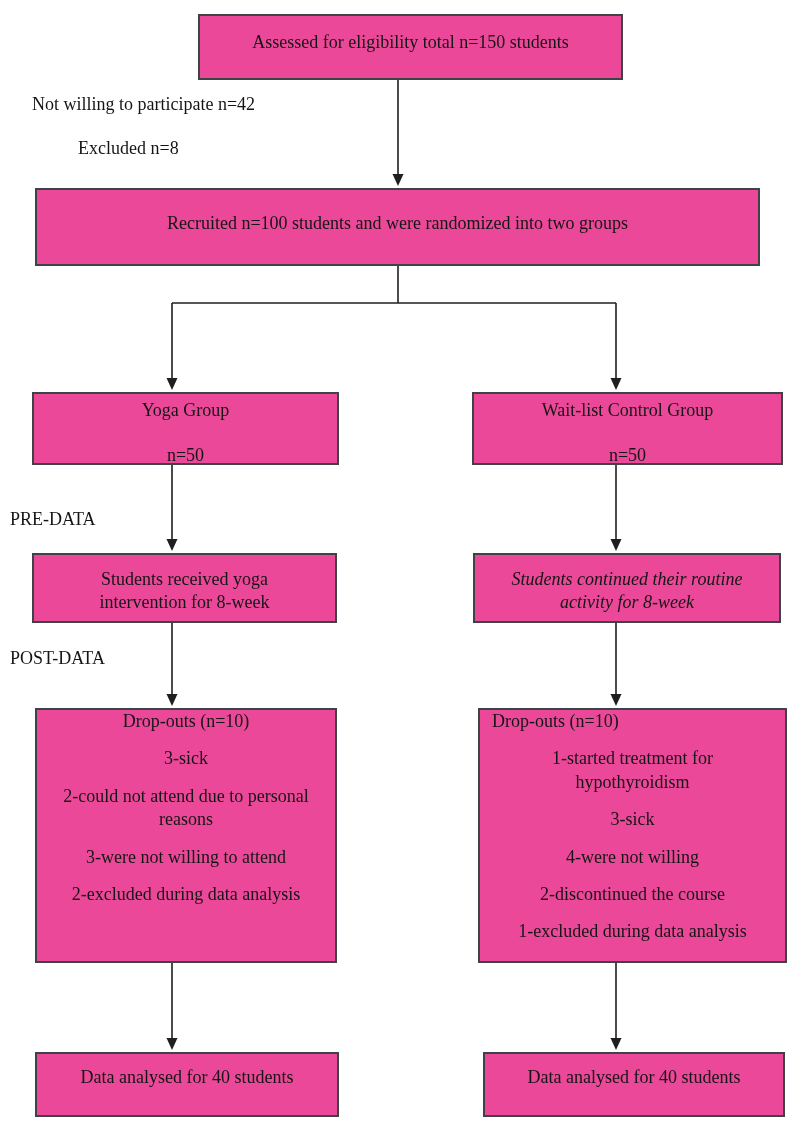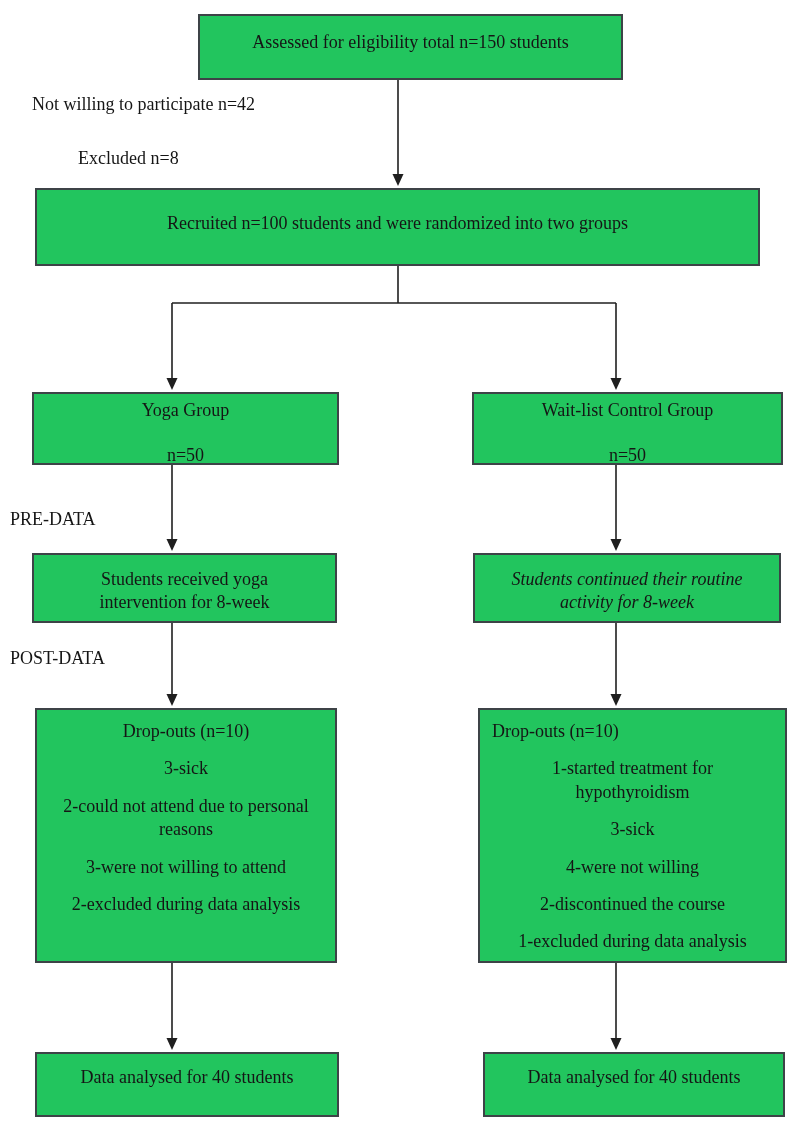--- a/index.html
+++ b/index.html
@@ -13,21 +13,21 @@
     overflow: hidden;
   }
   .connectors {
     position: absolute;
     left: 0; top: 0;
     pointer-events: none;
   }
   .box {
     position: absolute;
     border: 2px solid #3d4347;
-    background: #22c55e;
+    background: #ec4899;
     box-sizing: border-box;
     font-size: 18px;
     line-height: 1.3;
     text-align: center;
   }
   .label {
     position: absolute;
     font-size: 18px;
     line-height: 1.2;
     white-space: nowrap;
@@ -36,36 +36,36 @@
   .box-assessed   { left: 198px; top: 14px;  width: 425px; height: 66px; padding-top: 15px; }
   .box-recruited  { left: 35px;  top: 188px; width: 725px; height: 78px; padding-top: 22px; }
   .box-group      { top: 392px; height: 73px; padding-top: 5px;
                     display: flex; flex-direction: column; align-items: center; gap: 22px; }
   .box-yoga-group    { left: 32px;  width: 307px; }
   .box-control-group { left: 472px; width: 311px; }
   .box-intervention  { top: 553px; height: 70px; padding-top: 13px;
                        display: flex; flex-direction: column; align-items: center; }
   .box-yoga-intervention    { left: 32px;  width: 305px; }
   .box-control-intervention { left: 473px; width: 308px; font-style: italic; }
-  .box-dropouts { top: 708px; height: 255px; padding-top: 10px;
+  .box-dropouts { top: 708px; height: 255px; 
                   display: flex; flex-direction: column; align-items: center; gap: 14px; }
   .box-yoga-dropouts    { left: 35px;  width: 302px; }
   .box-control-dropouts { left: 478px; width: 309px; }
   .box-control-dropouts .dropouts-heading { align-self: flex-start; padding-left: 12px; }
   .box-analysed { top: 1052px; height: 65px; padding-top: 12px; }
   .box-yoga-analysed    { left: 35px;  width: 304px; }
   .box-control-analysed { left: 483px; width: 302px; }
   
   .wrap-200 { max-width: 200px; }
   .wrap-250 { max-width: 250px; }
   .wrap-275 { max-width: 275px; }
   .wrap-230 { max-width: 230px; }
   
   .label-not-willing { left: 12px; top: 94px; margin-left: 20px;  }
-  .label-excluded    { left: 78px; top: 148px; }
+  .label-excluded    { left: 78px; top: 138px; }
   .label-pre-data    { left: 10px; top: 509px; }
   .label-post-data   { left: 10px; top: 648px; }
 </style>
 </head>
 <body>
 
 <div class="diagram">
 
   <svg class="connectors" width="793" height="1128" viewBox="0 0 793 1128">
     <g stroke="#1f1f1f" stroke-width="1.6" fill="none">

